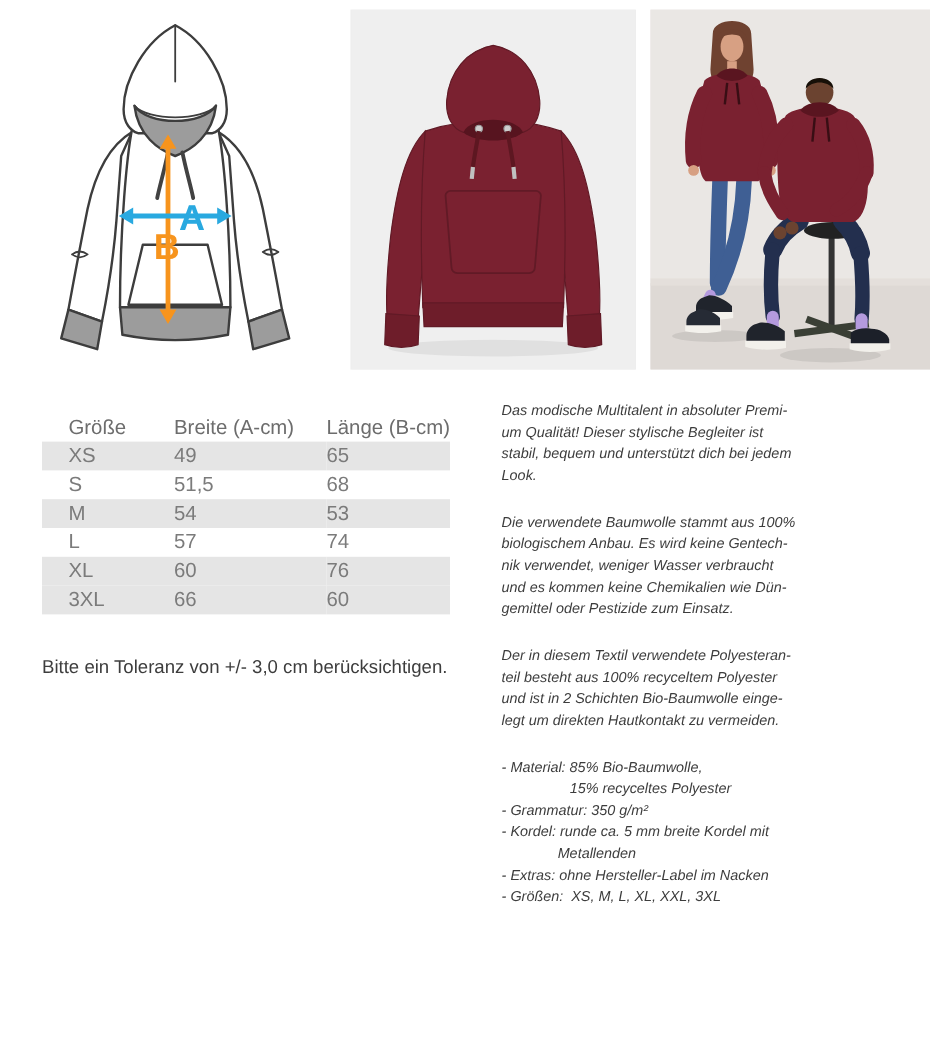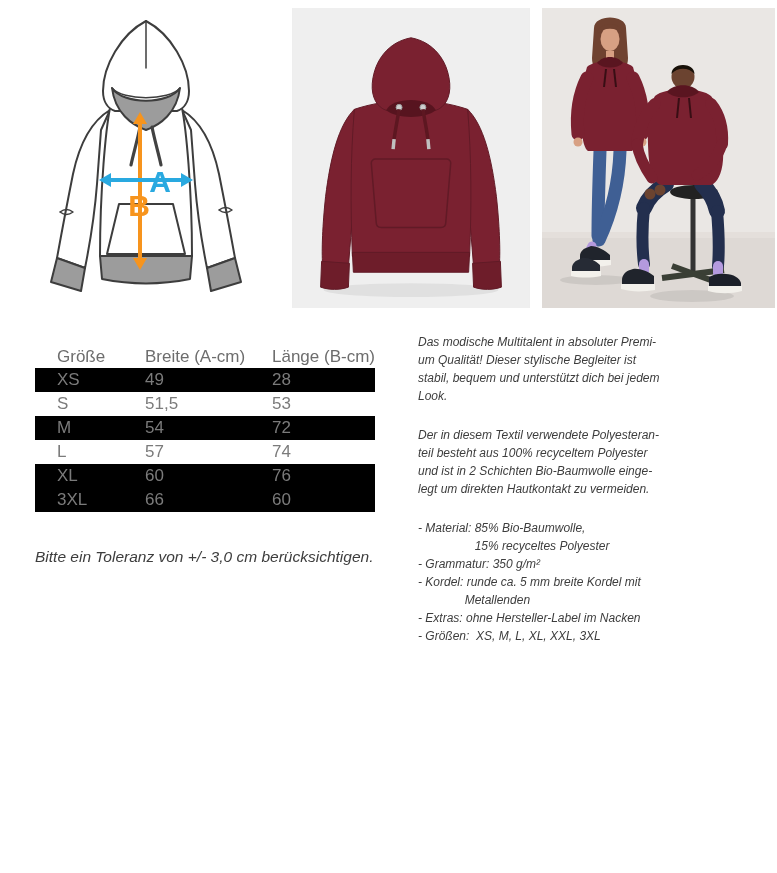--- a/index.html
+++ b/index.html
@@ -30,23 +30,23 @@
   .left-col{margin:37px 0 0 35px;width:340px;}
   .right-col{margin:25px 0 0 43px;width:360px;}
 
   table.size-table{border-collapse:collapse;table-layout:fixed;width:340px;font-size:17px;color:#7b7b7b;}
   table.size-table col.c1{width:110px;}
   table.size-table col.c2{width:127px;}
   table.size-table col.c3{width:103px;}
   table.size-table th{font-weight:400;color:#6d6d6d;text-align:left;height:23px;padding:0;}
   table.size-table td{height:24px;padding:0;}
   table.size-table th:first-child,table.size-table td:first-child{padding-left:22px;}
-  table.size-table tr.striped{background:#000000;}
-
-  .tolerance{margin:36px 0 0 0;font-size:15.5px;color:#3d3d3d;font-style:italic;}
+  table.size-table tr.striped{background:#e5e5e5;}
+
+  .tolerance{margin:36px 0 0 0;font-size:15.5px;color:#3d3d3d;}
 
   .right-col p{margin:0 0 21px 0;font-size:12px;line-height:18px;white-space:pre-line;font-style:italic;}
   .right-col p.specs{white-space:pre-wrap;margin-bottom:0;}
 </style>
 </head>
 <body>
 
 <div class="page">
 
   <div class="media-row">
@@ -221,31 +221,31 @@
           <tr>
             <th>Größe</th>
             <th>Breite (A-cm)</th>
             <th>Länge (B-cm)</th>
           </tr>
         </thead>
         <tbody>
           <tr class="striped">
             <td>XS</td>
             <td>49</td>
-            <td>28</td>
+            <td>65</td>
           </tr>
           <tr>
             <td>S</td>
             <td>51,5</td>
-            <td>53</td>
+            <td>68</td>
           </tr>
           <tr class="striped">
             <td>M</td>
             <td>54</td>
-            <td>72</td>
+            <td>53</td>
           </tr>
           <tr>
             <td>L</td>
             <td>57</td>
             <td>74</td>
           </tr>
           <tr class="striped">
             <td>XL</td>
             <td>60</td>
             <td>76</td>
@@ -258,20 +258,25 @@
         </tbody>
       </table>
       <p class="tolerance">Bitte ein Toleranz von +/- 3,0 cm berücksichtigen.</p>
     </div>
 
     <div class="right-col">
       <p>Das modische Multitalent in absoluter Premi-
 um Qualität! Dieser stylische Begleiter ist
 stabil, bequem und unterstützt dich bei jedem
 Look.</p>
+      <p>Die verwendete Baumwolle stammt aus 100%
+biologischem Anbau. Es wird keine Gentech-
+nik verwendet, weniger Wasser verbraucht
+und es kommen keine Chemikalien wie Dün-
+gemittel oder Pestizide zum Einsatz.</p>
       <p>Der in diesem Textil verwendete Polyesteran-
 teil besteht aus 100% recyceltem Polyester
 und ist in 2 Schichten Bio-Baumwolle einge-
 legt um direkten Hautkontakt zu vermeiden.</p>
       <p class="specs">- Material: 85% Bio-Baumwolle,
                  15% recyceltes Polyester
 - Grammatur: 350 g/m²
 - Kordel: runde ca. 5 mm breite Kordel mit
               Metallenden
 - Extras: ohne Hersteller-Label im Nacken

